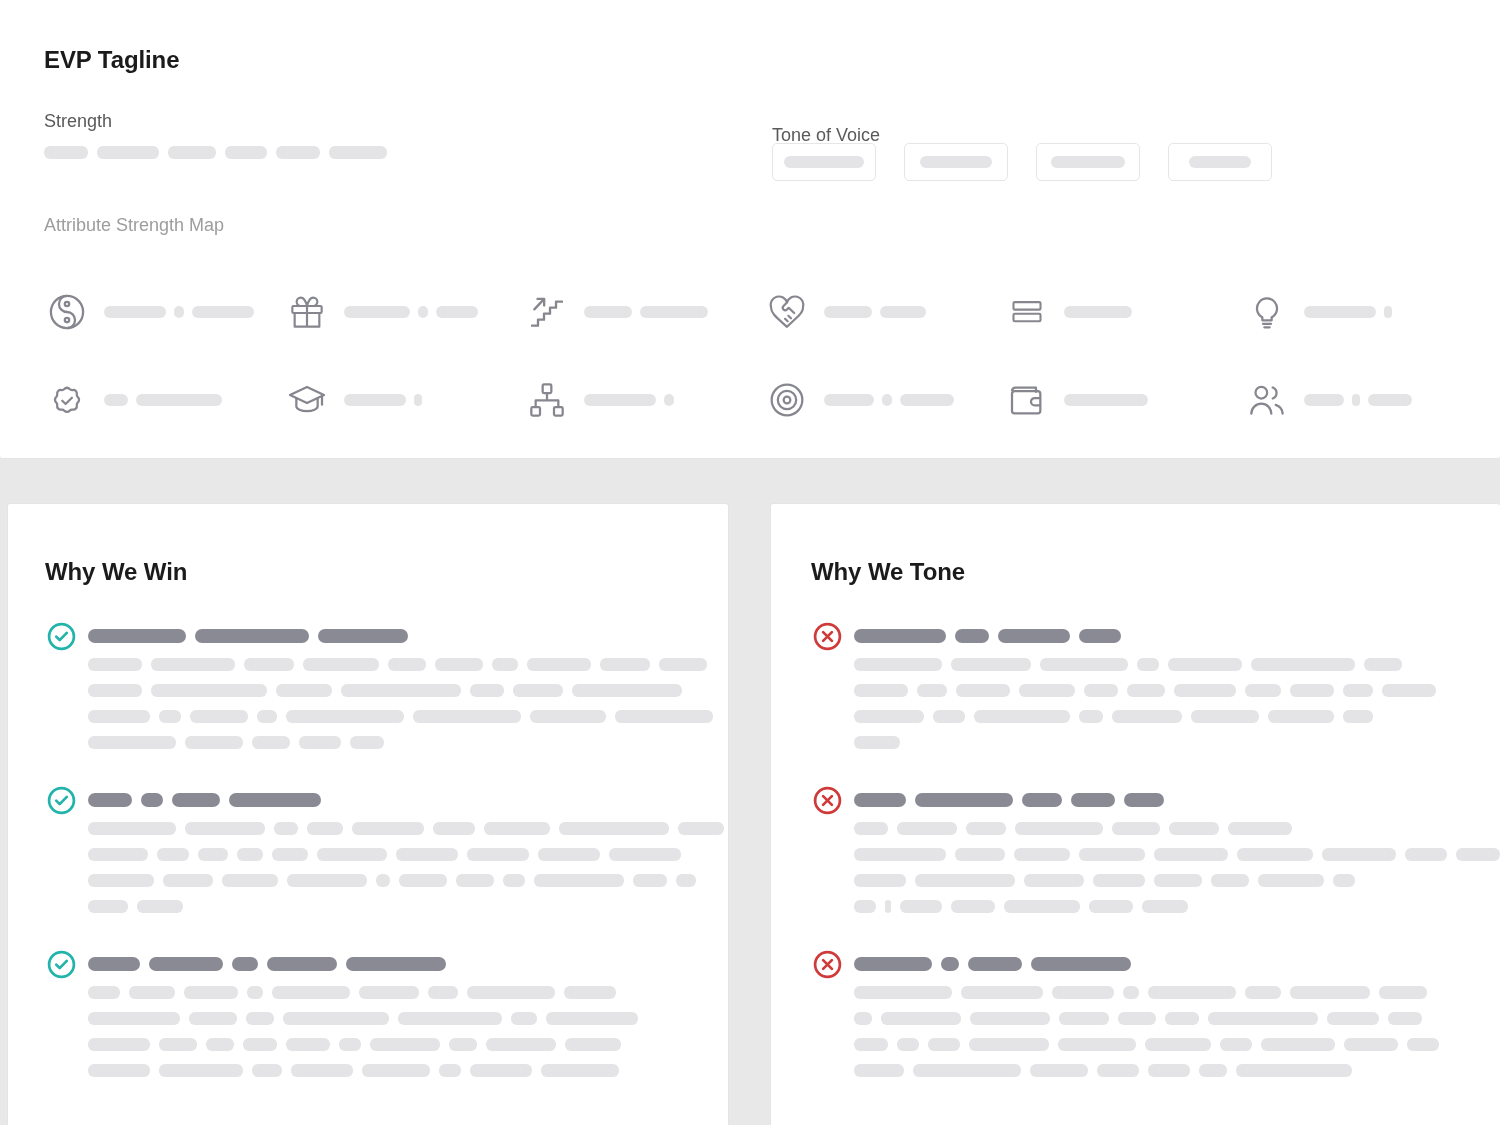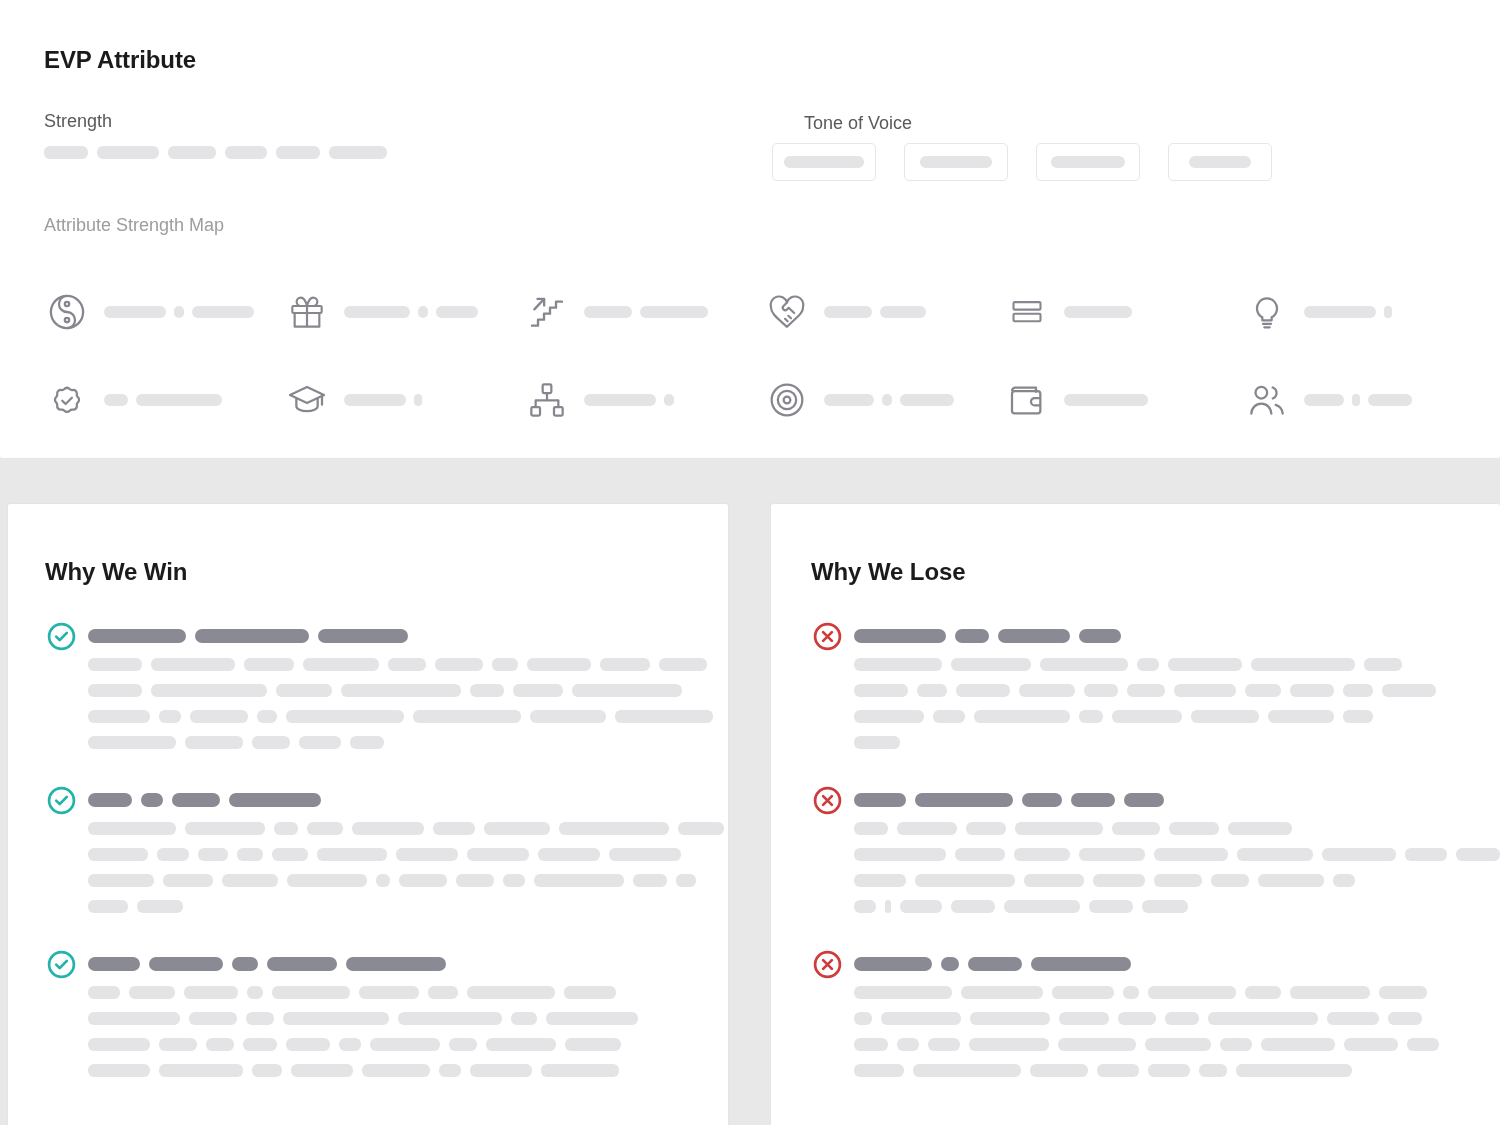--- a/index.html
+++ b/index.html
@@ -200,34 +200,34 @@
     white-space: nowrap;
   }
 </style>
 </head>
 <body>
 
 <div id="root">
 
   <section class="card" id="overview-card">
 
-    <h1 class="card-title" style="left:44px; top:46px;">EVP Attribute</h1>
+    <h1 class="card-title" style="left:44px; top:46px;">EVP Tagline</h1>
 
     <div class="section-label" style="left:44px; top:111px;">Strength</div>
 
     <div class="chip-row" id="tagline-chips" style="left:44px; top:146px;">
         <span class="chip" style="width: 44px;"></span>
         <span class="chip" style="width: 62px;"></span>
         <span class="chip" style="width: 48px;"></span>
         <span class="chip" style="width: 42px;"></span>
         <span class="chip" style="width: 44px;"></span>
         <span class="chip" style="width: 58px;"></span>
       </div>
 
-    <div class="section-label" style="left:772px; top:113px;margin-left:32px;">Tone of Voice</div>
+    <div class="section-label" style="left:772px; top:125px;">Tone of Voice</div>
 
     <div class="tov-row" id="tov-row" style="left:772px; top:143px;">
         <div class="tov-pill">
           <span class="chip" style="width: 80px;"></span>
         </div>
         <div class="tov-pill">
           <span class="chip" style="width: 72px;"></span>
         </div>
         <div class="tov-pill">
           <span class="chip" style="width: 74px;"></span>
@@ -580,21 +580,21 @@
                 <span class="chip" style="width: 62px;"></span>
                 <span class="chip" style="width: 78px;"></span>
               </div>
             </div>
           </div>
         </div>
       </div>
   </section>
 
   <section class="card" id="lose-card">
-    <h2 class="card-title" style="left:40px; top:54px;">Why We Lose</h2>
+    <h2 class="card-title" style="left:40px; top:54px;">Why We Tone</h2>
     <div id="lose-items">
         <div class="bullet-item" style="left: 40px; top: 116px;">
           <span class="bullet-icon">
             <svg width="31" height="31" viewBox="0 0 24 24" fill="none" stroke="#cf3a3a" stroke-width="2.1" stroke-linecap="round" stroke-linejoin="round">
               <circle cx="12" cy="12" r="9.6"></circle>
               <path d="m8.6 8.6 6.8 6.8"></path>
               <path d="m15.4 8.6-6.8 6.8"></path>
             </svg>
           </span>
           <div class="bullet-body">

